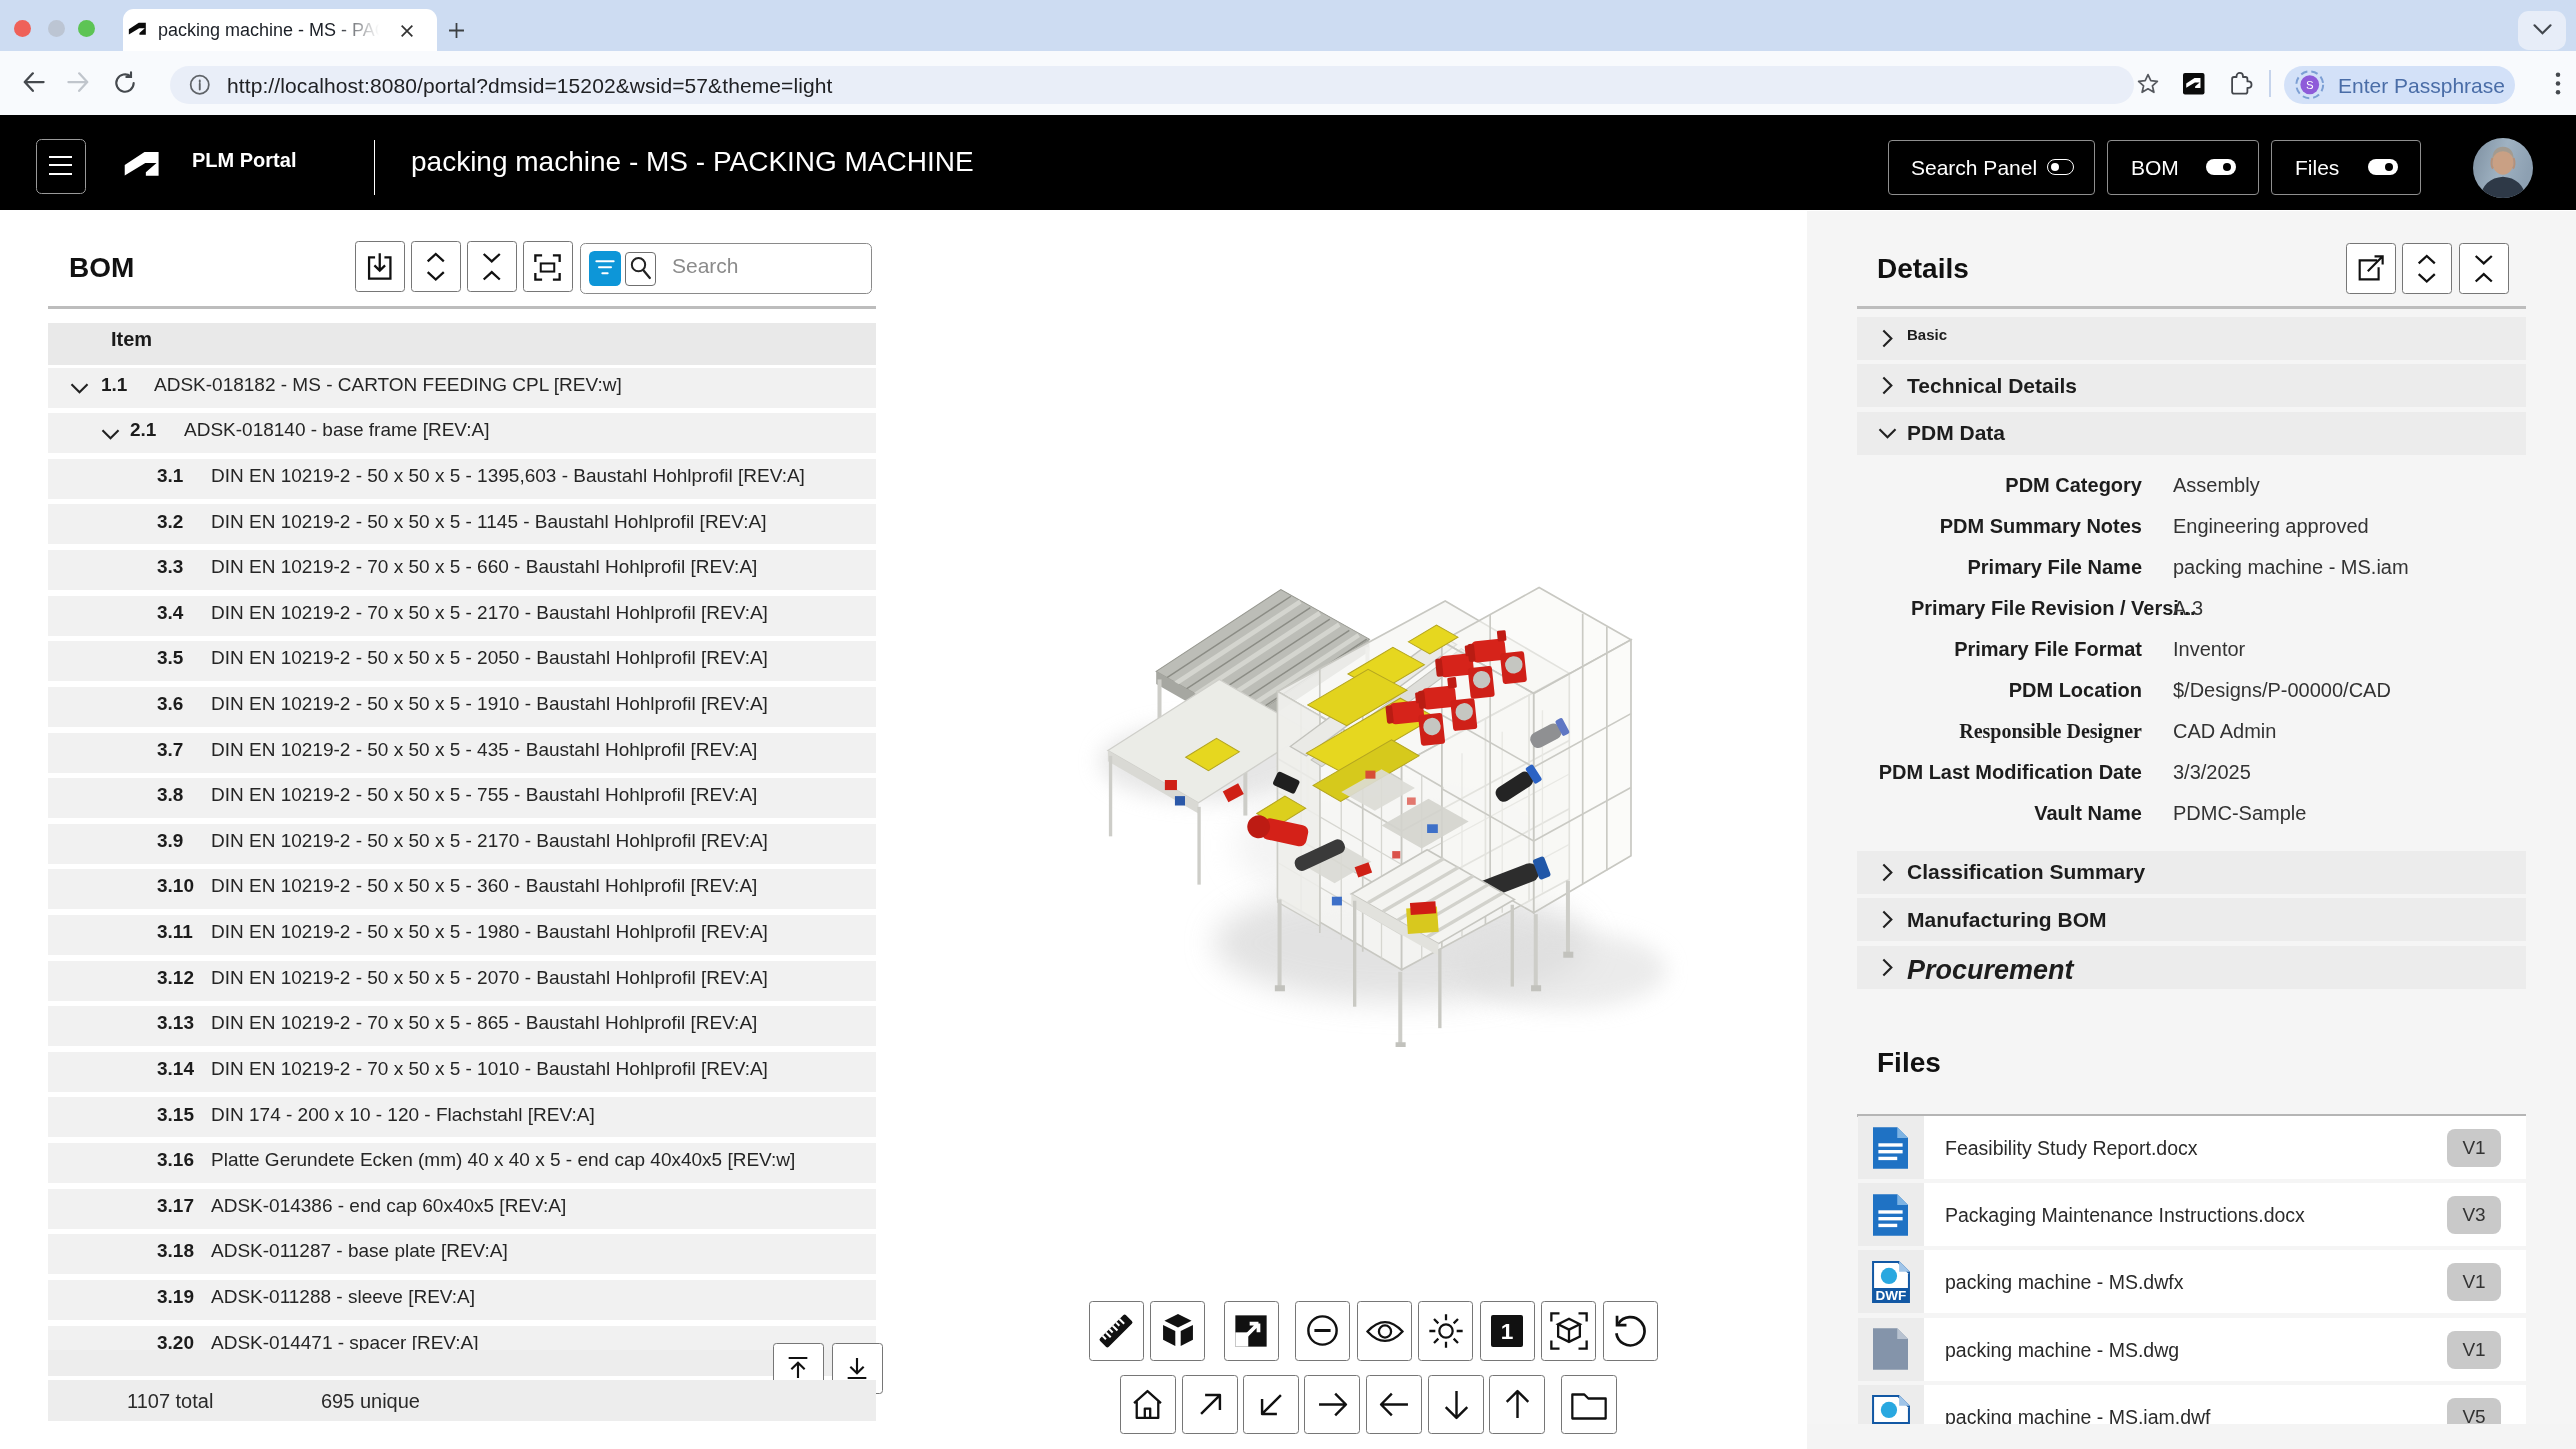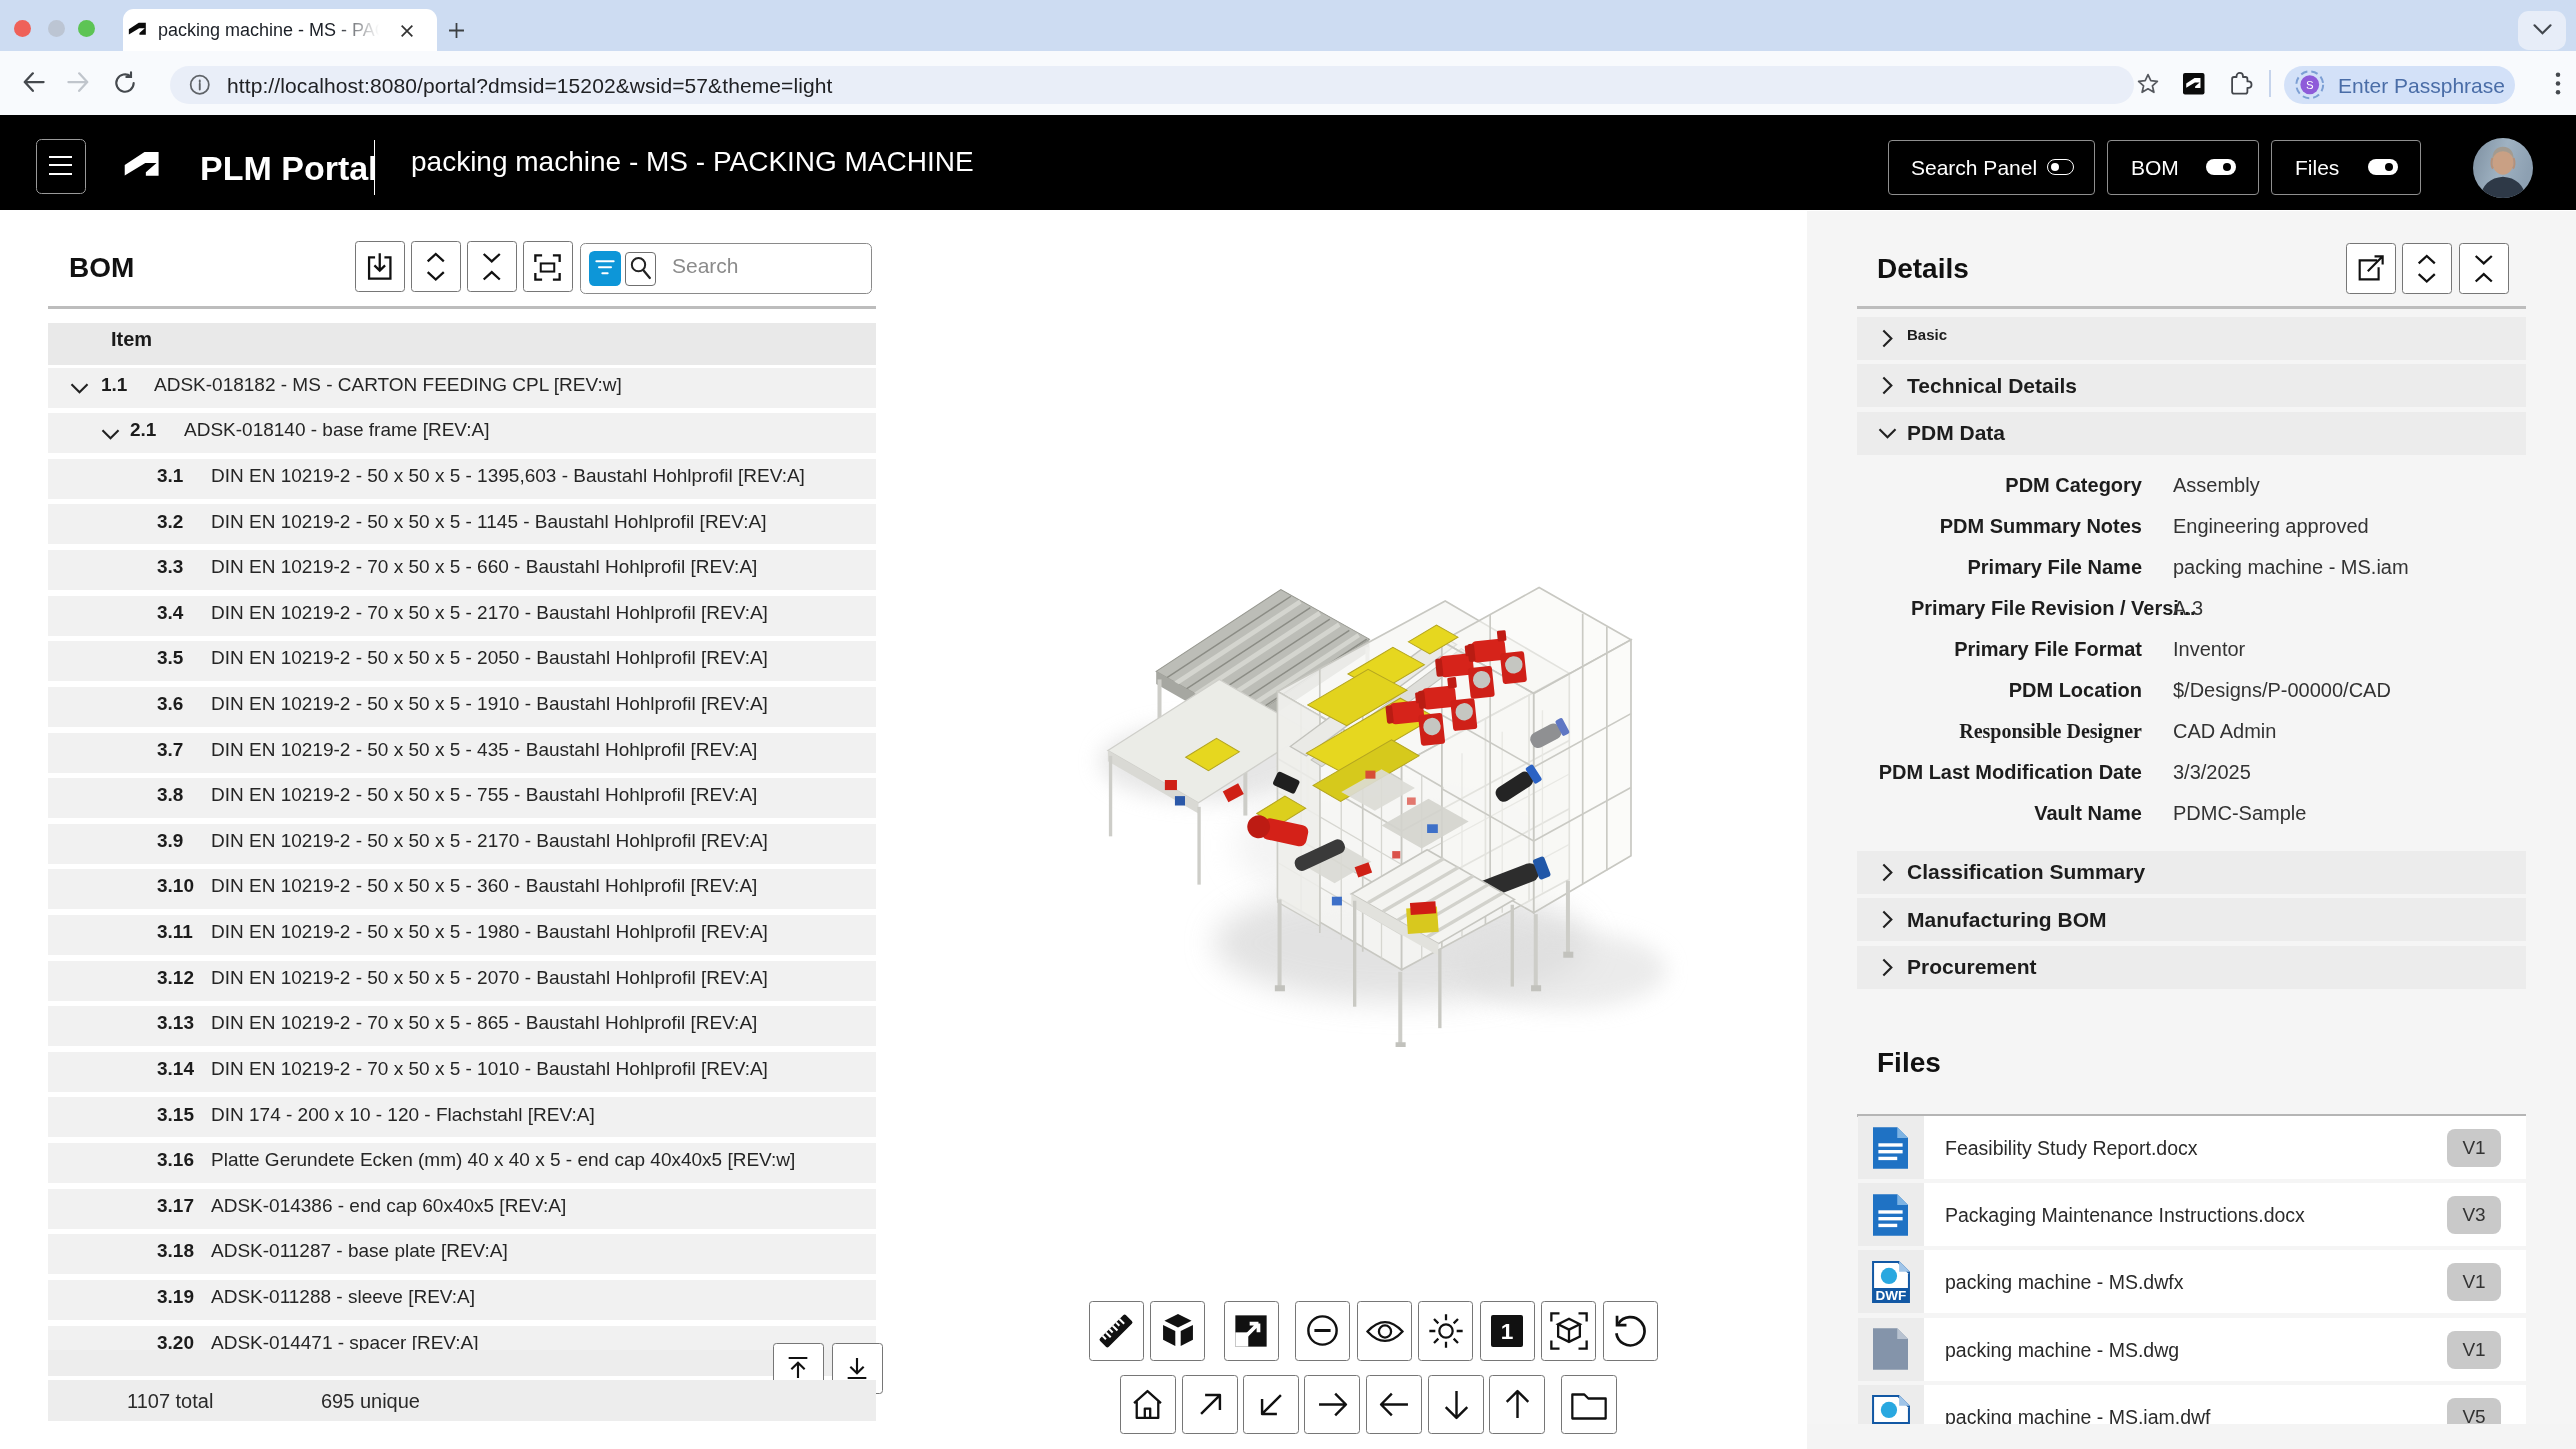--- a/index.html
+++ b/index.html
@@ -86,21 +86,21 @@
 </svg>
 
 <div class="abs" style="left:0;top:115px;width:2576px;height:95px;background:#000;"></div>
 <div class="abs" style="left:36px;top:139px;width:50px;height:55px;border:1.3px solid #9a9a9a;border-radius:5.4px;"></div>
 <div class="abs" style="left:49px;top:156px;width:23px;height:2px;background:#fff;"></div>
 <div class="abs" style="left:49px;top:164px;width:23px;height:2px;background:#fff;"></div>
 <div class="abs" style="left:49px;top:173px;width:23px;height:2px;background:#fff;"></div>
 <svg class="abs" style="left:121px;top:149px;" width="43" height="29.5" viewBox="0 0 64 44">
   <path d="M5.5 39.5 V24 L35 4.5 H56 V40 H37 V34.6 L52.9 20.7 H36.2 Z" fill="#fff"></path>
 </svg>
-<div class="abs" style="left:200px;top:149px;font-size:34px;font-weight:bold;color:#fff;">PLM Portal</div>
+<div class="abs" style="left:192px;top:149px;font-size:20px;font-weight:bold;color:#fff;">PLM Portal</div>
 <div class="abs" style="left:374px;top:140px;width:1.3px;height:55px;background:#fff;"></div>
 <div class="abs" style="left:411px;top:146px;font-size:28px;font-weight:400;color:#fff;">packing machine - MS - PACKING MACHINE</div>
 
 <div class="abs" style="left:1888px;top:140px;width:207px;height:55px;border:1.3px solid #8f8f8f;border-radius:4px;"></div>
 <div class="abs" style="left:1911px;top:156px;font-size:21px;color:#fff;">Search Panel</div>
 <div class="abs" style="left:2047px;top:159px;width:27px;height:16px;border:1.3px solid #fff;border-radius:8px;"></div>
 <div class="abs" style="left:2051px;top:163px;width:8px;height:8px;border-radius:50%;background:#fff;"></div>
 <div class="abs" style="left:2107px;top:140px;width:152px;height:55px;border:1.3px solid #8f8f8f;border-radius:4px;"></div>
 <div class="abs" style="left:2131px;top:156px;font-size:21px;color:#fff;">BOM</div>
 <div class="abs" style="left:2206px;top:159px;width:29.5px;height:16px;background:#fff;border-radius:8px;"></div>
@@ -304,21 +304,21 @@
 <div class="abs" style="left:1907px;top:860px;font-size:21px;font-weight:bold;color:#1d1d1d;">Classification Summary</div>
 <div class="accord" style="top:898px;"></div>
 <svg class="abs" style="left:1882px;top:910px;" width="10.7" height="19" viewBox="0 0 16 28">
     <path d="M2 2 L14 14 L2 26" stroke="#222" stroke-width="3.2" fill="none"></path>
   </svg>
 <div class="abs" style="left:1907px;top:908px;font-size:21px;font-weight:bold;color:#1d1d1d;">Manufacturing BOM</div>
 <div class="accord" style="top:946px;"></div>
 <svg class="abs" style="left:1882px;top:958px;" width="10.7" height="19" viewBox="0 0 16 28">
     <path d="M2 2 L14 14 L2 26" stroke="#222" stroke-width="3.2" fill="none"></path>
   </svg>
-<div class="abs" style="left:1907px;top:955px;font-size:21px;font-weight:bold;color:#1d1d1d;">Procurement</div>
+<div class="abs" style="left:1907px;top:955px;font-size:27px;font-weight:bold;color:#1d1d1d;font-style:italic;">Procurement</div>
 <div class="abs" style="left:1877px;top:1047px;font-size:28px;font-weight:bold;color:#111;">Files</div>
 <div class="abs" style="left:1857px;top:1114px;width:669px;height:2.7px;background:#b5b5b5;"></div>
 
 <div class="filerow" style="top:1116px;">
   <div class="filecell"></div>
   <div class="filename">Feasibility Study Report.docx</div>
   <div class="vbadge">V1</div>
 </div>
 <svg class="abs" style="left:1873px;top:1127px;" width="35" height="42" viewBox="0 0 52 62">
 <path d="M0 0 H36 L52 16 V62 H0 Z" fill="#1f72c4"></path>

